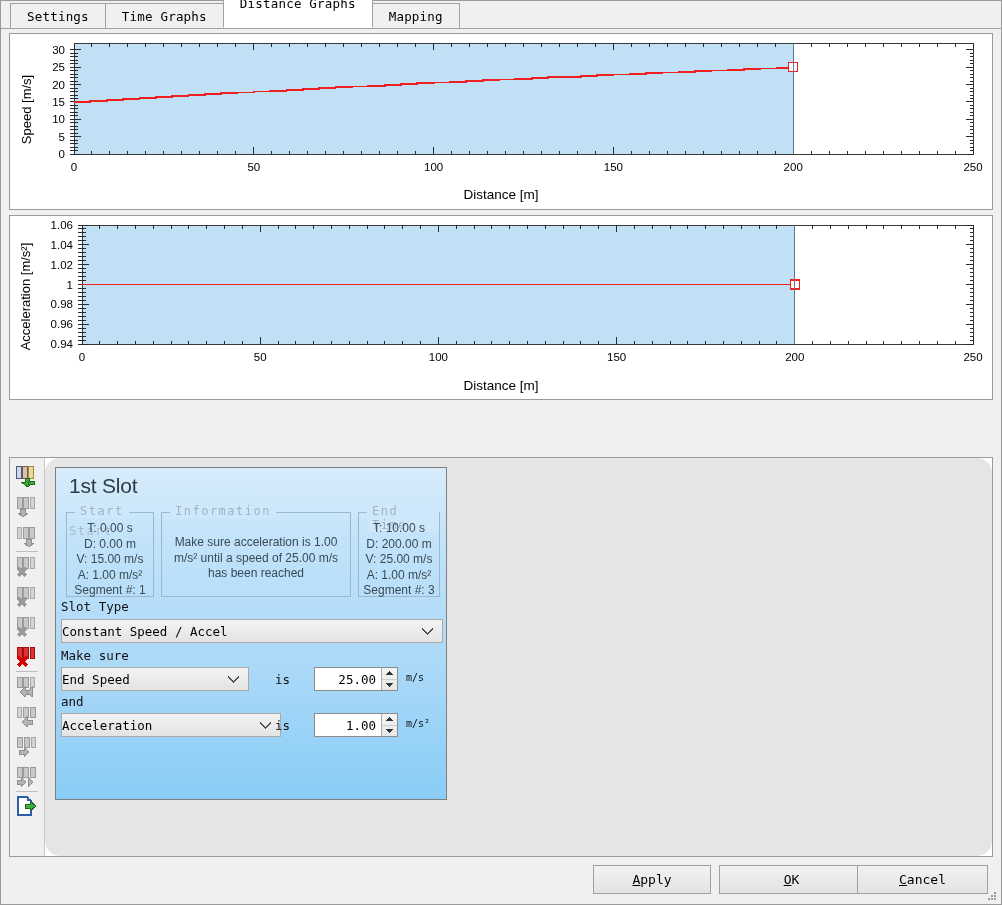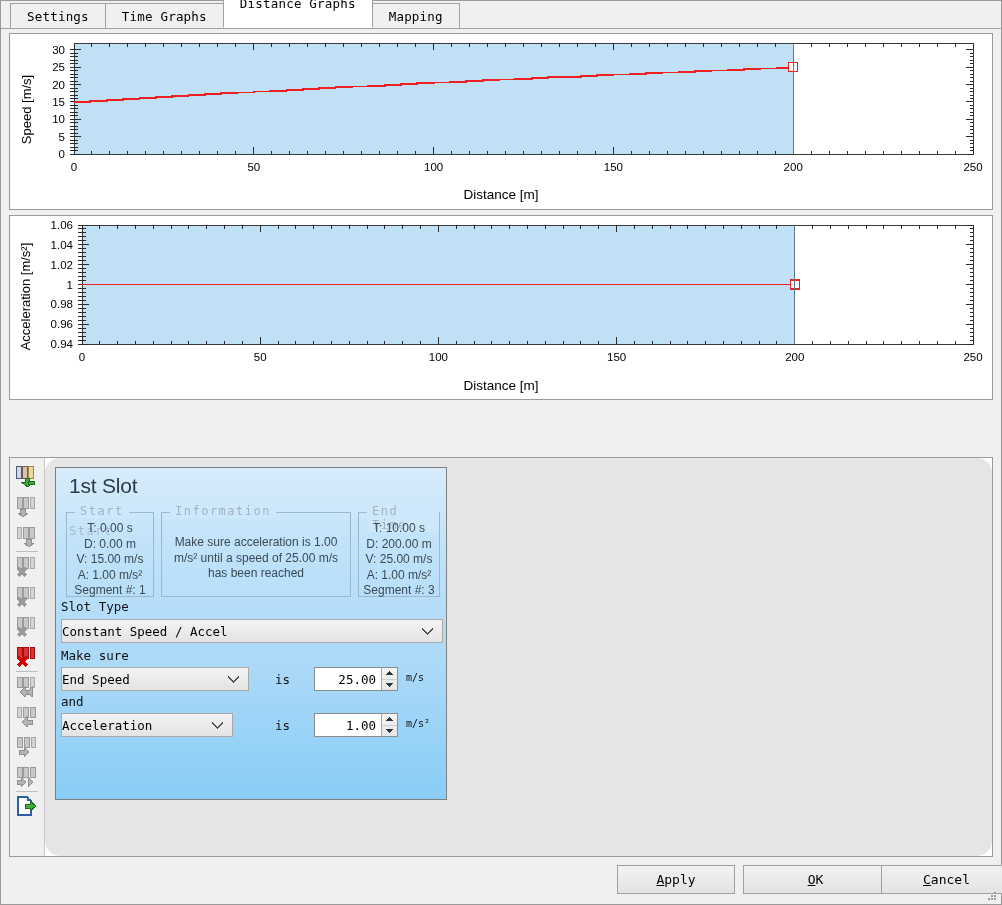--- a/index.html
+++ b/index.html
@@ -77,21 +77,21 @@
   .spin .val{flex:1;text-align:right;padding-right:5px;font-family:"DejaVu Sans Mono","Liberation Mono",monospace;font-size:12.5px;color:#000;}
   .spin .btns{width:15px;height:100%;border-left:1px solid #a9a9a9;display:flex;flex-direction:column;background:linear-gradient(#f5f5f5,#e6e6e6);}
   .spin .btns div{flex:1;display:flex;align-items:center;justify-content:center;}
   .spin .btns div:first-child{border-bottom:1px solid #cfcfcf;}
   .unit{position:absolute;font-family:"DejaVu Sans Mono","Liberation Mono",monospace;font-size:10px;color:#111;}
 
   
   .btnbar{position:absolute;left:0;right:0;bottom:0;height:47px;}
   .btn{position:absolute;top:8px;height:29px;background:linear-gradient(#f2f2f2,#e3e3e3);
        border:1px solid #a0a0a0;box-sizing:border-box;display:flex;align-items:center;justify-content:center;
-       font-family:"DejaVu Sans Mono","Liberation Mono",monospace;font-size:13px;color:#000;margin-left:24px;}
+       font-family:"DejaVu Sans Mono","Liberation Mono",monospace;font-size:13px;color:#000;}
   .btn u{text-decoration:underline;}
   .grip{position:absolute;right:4px;bottom:3px;width:12px;height:12px;}
 
   svg{shape-rendering:crispEdges;}
 </style>
 </head>
 <body>
 
 <div class="win">
 
@@ -740,21 +740,21 @@
                 <svg width="9" height="6" viewBox="0 0 9 6">
                   <path d="M4.5 5L1 1h7z" fill="#333"></path>
                 </svg>
               </div>
           </span>
         </div>
         <div class="unit" style="left:350px;top:204px;">m/s</div>
 
         <div class="field-lab" style="left:5px;top:226px;">and</div>
 
-        <div class="combo" style="left:5px;top:245px;width:172px;">
+        <div class="combo" style="left:5px;top:245px;width:220px;">
           <span>Acceleration</span>
           <span class="chev">
             <svg width="13" height="8" viewBox="0 0 13 8">
                 <path d="M1 1l5.5 5.5L12 1" stroke="#4a4a4a" stroke-width="1.3" fill="none"></path>
               </svg>
           </span>
         </div>
         <div class="field-lab" style="left:219px;top:250px;">is</div>
         <div class="spin" style="left:258px;top:245px;width:84px;">
           <span class="val">1.00</span>

